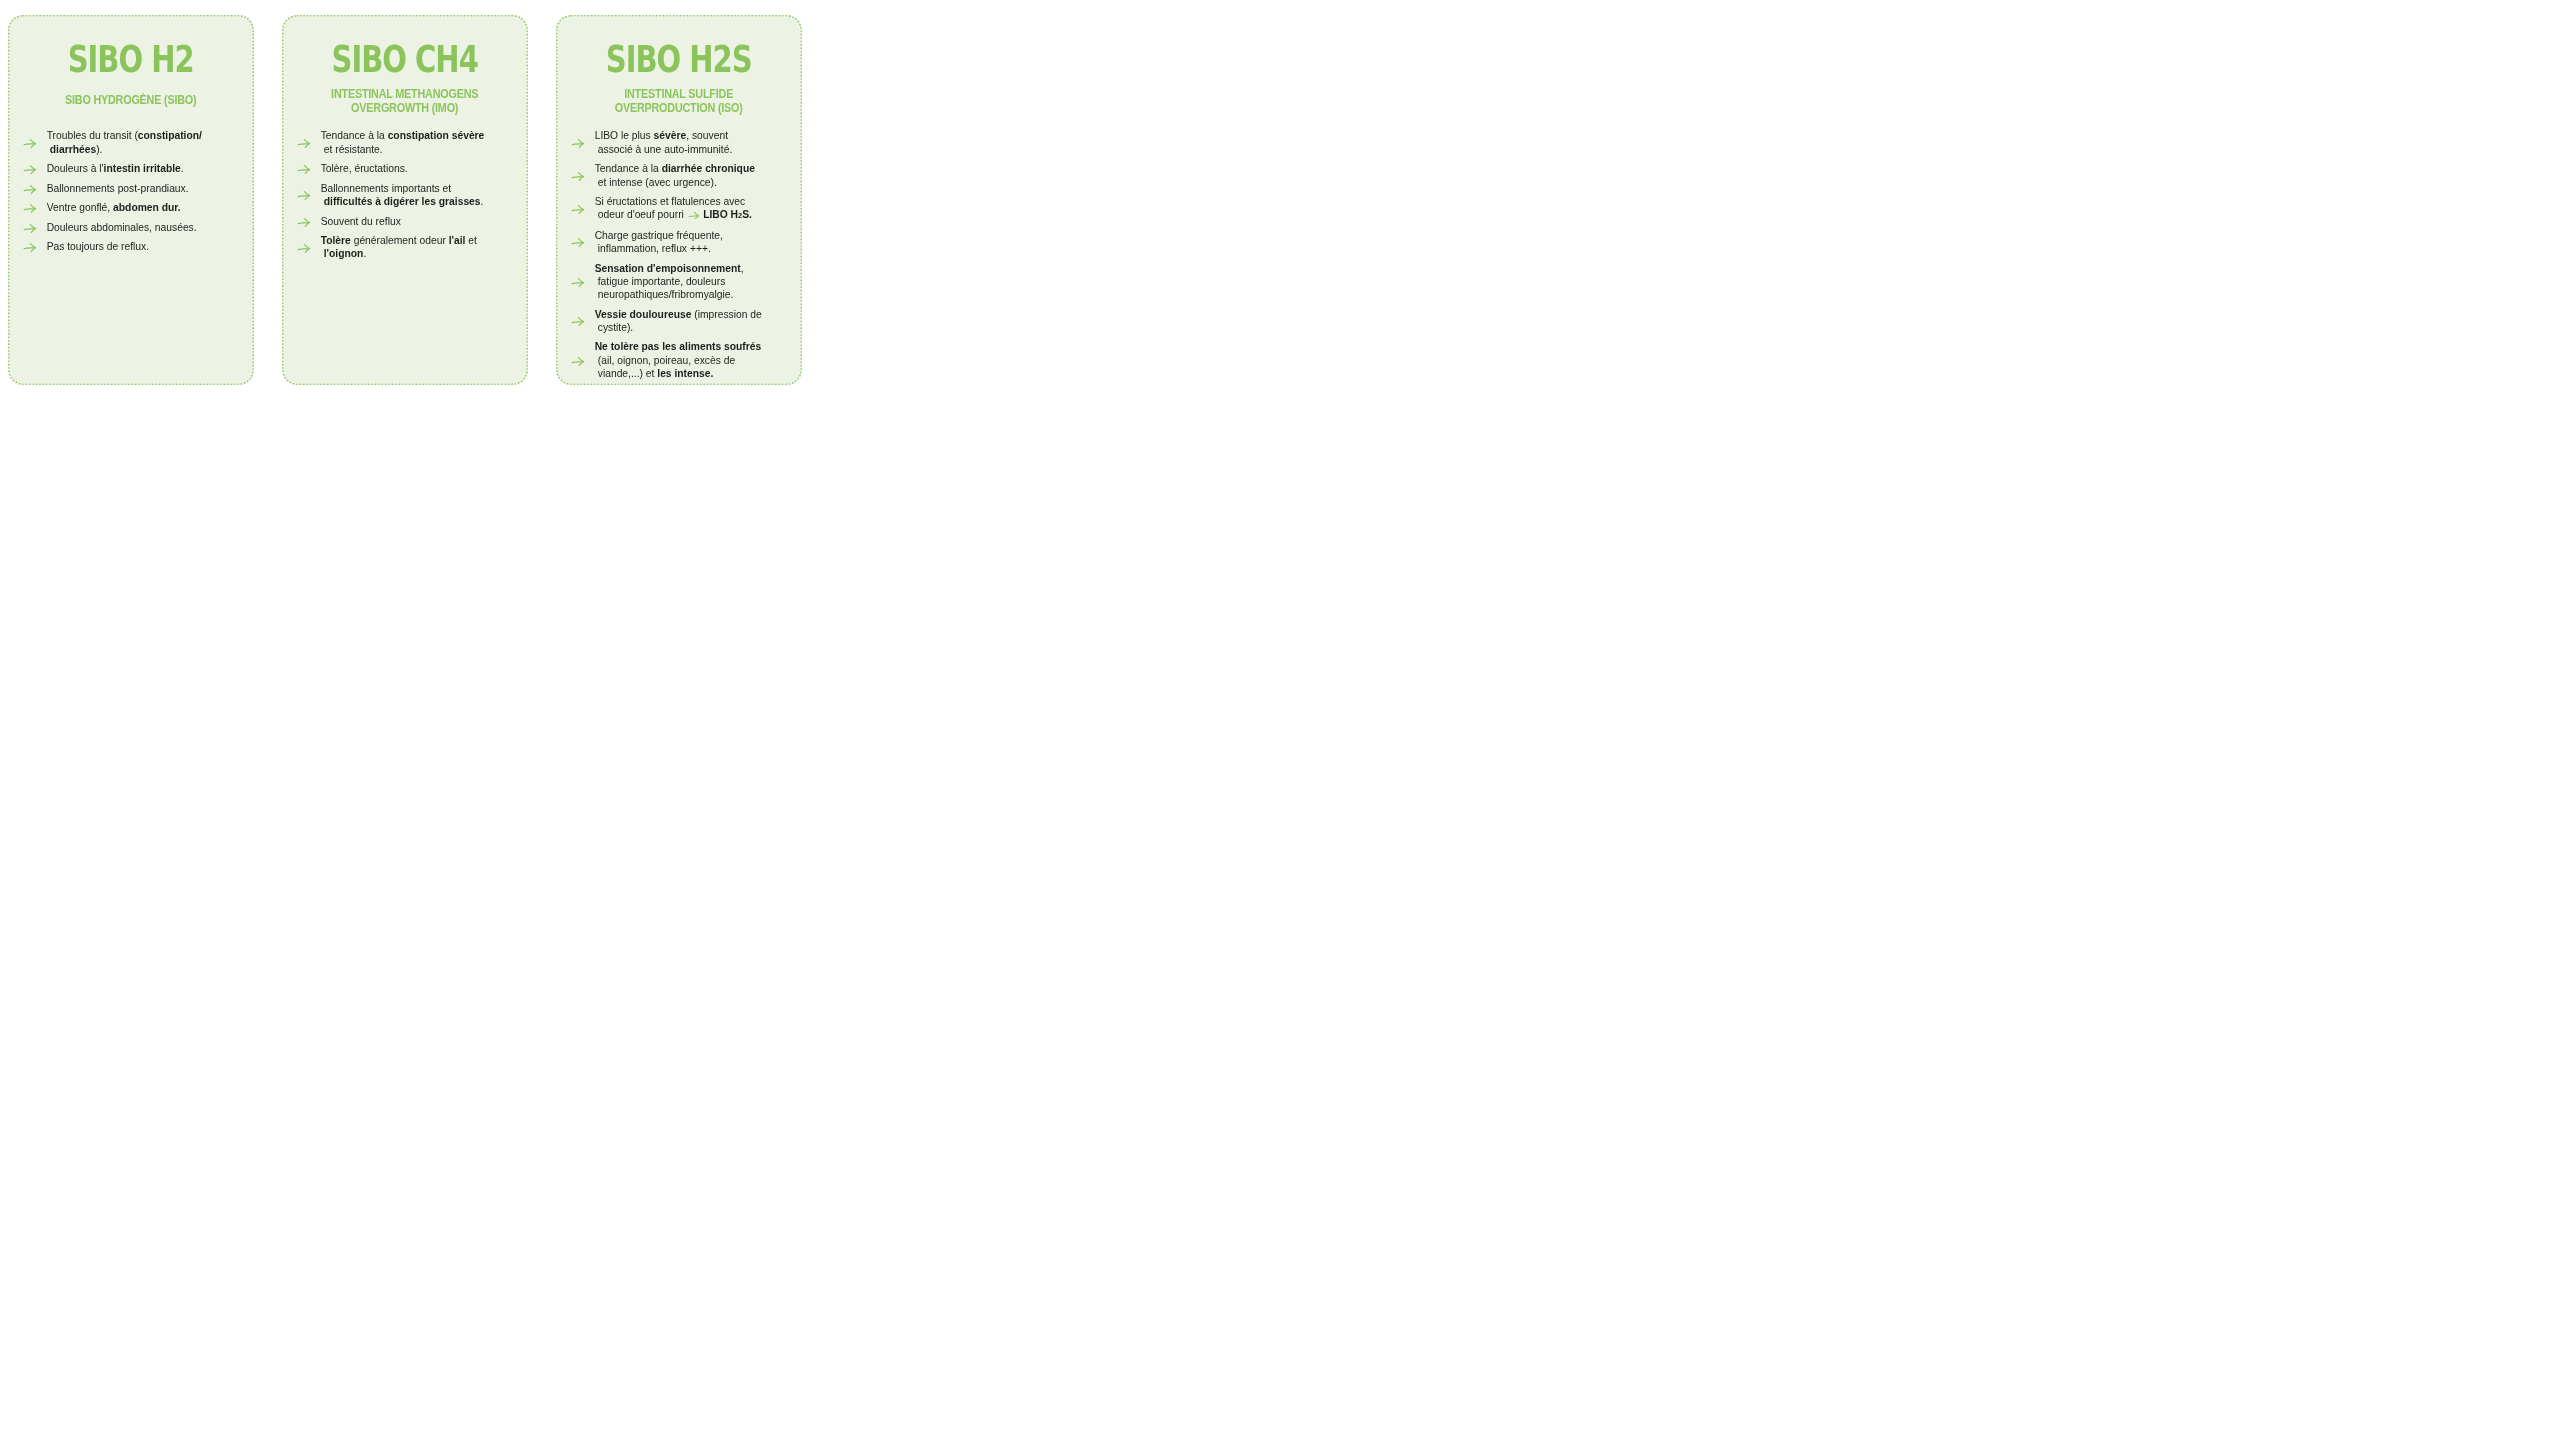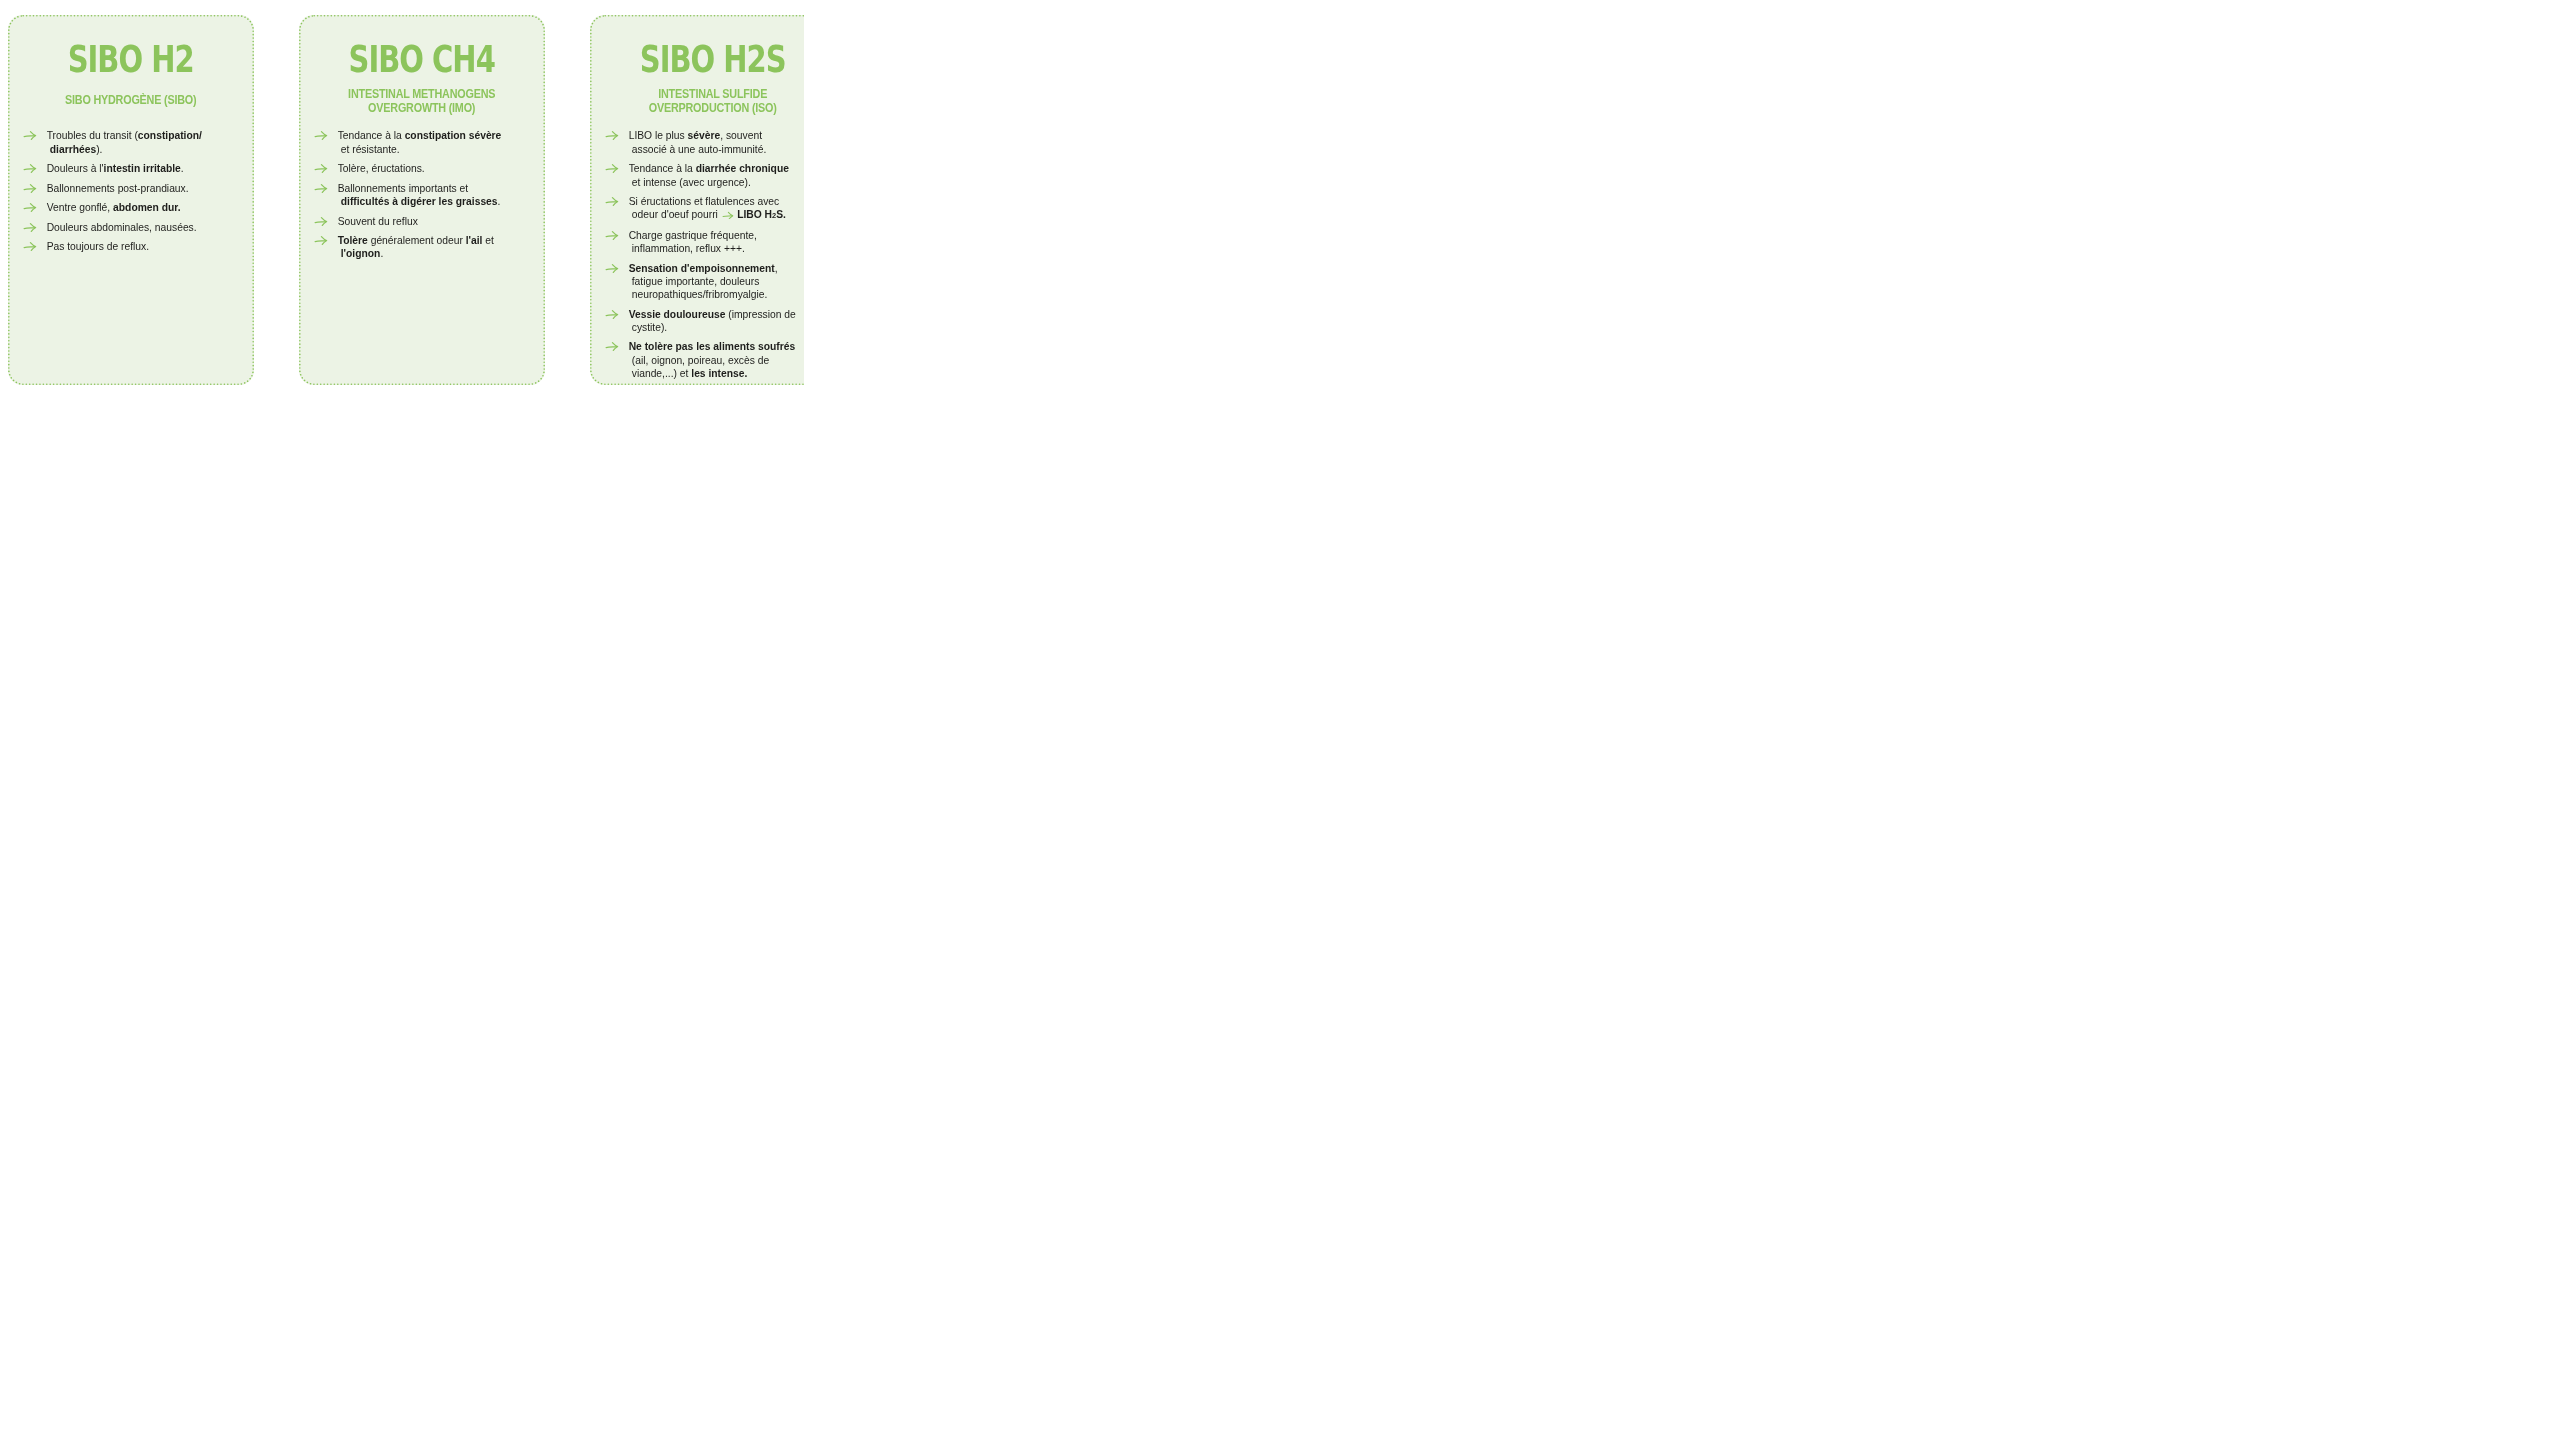--- a/index.html
+++ b/index.html
@@ -11,21 +11,21 @@
   * { margin: 0; padding: 0; box-sizing: border-box; }
   html, body { background: var(--page-bg); }
   body {
     width: 804px;
     height: 402px;
     overflow: hidden;
     font-family: "Liberation Sans", sans-serif;
   }
   .page {
     display: flex;
-    gap: 45px;
+    gap: 28px;
     padding: 15.4px 6.2px 0 7.7px;
     width: 804px;
     height: 402px;
   }
   .card {
     position: relative;
     width: 246px;
     height: 370px;
     flex: 0 0 246px;
     background: var(--card-bg);
@@ -68,21 +68,21 @@
     transform: scaleY(1.12);
     white-space: pre-line;
   }
   .list {
     list-style: none;
     margin-top: 15.4px;
     padding: 0 13.3px 0 15.4px;
   }
   .item {
     display: flex;
-    align-items: flex-start;
+    align-items: center;
     gap: 9.2px;
     margin-bottom: 6.2px;
   }
   .arrow {
     flex: 0 0 14.4px;
     margin-top: 1px;
     line-height: 0;
   }
   .item-text {
     font-size: 10.3px;

